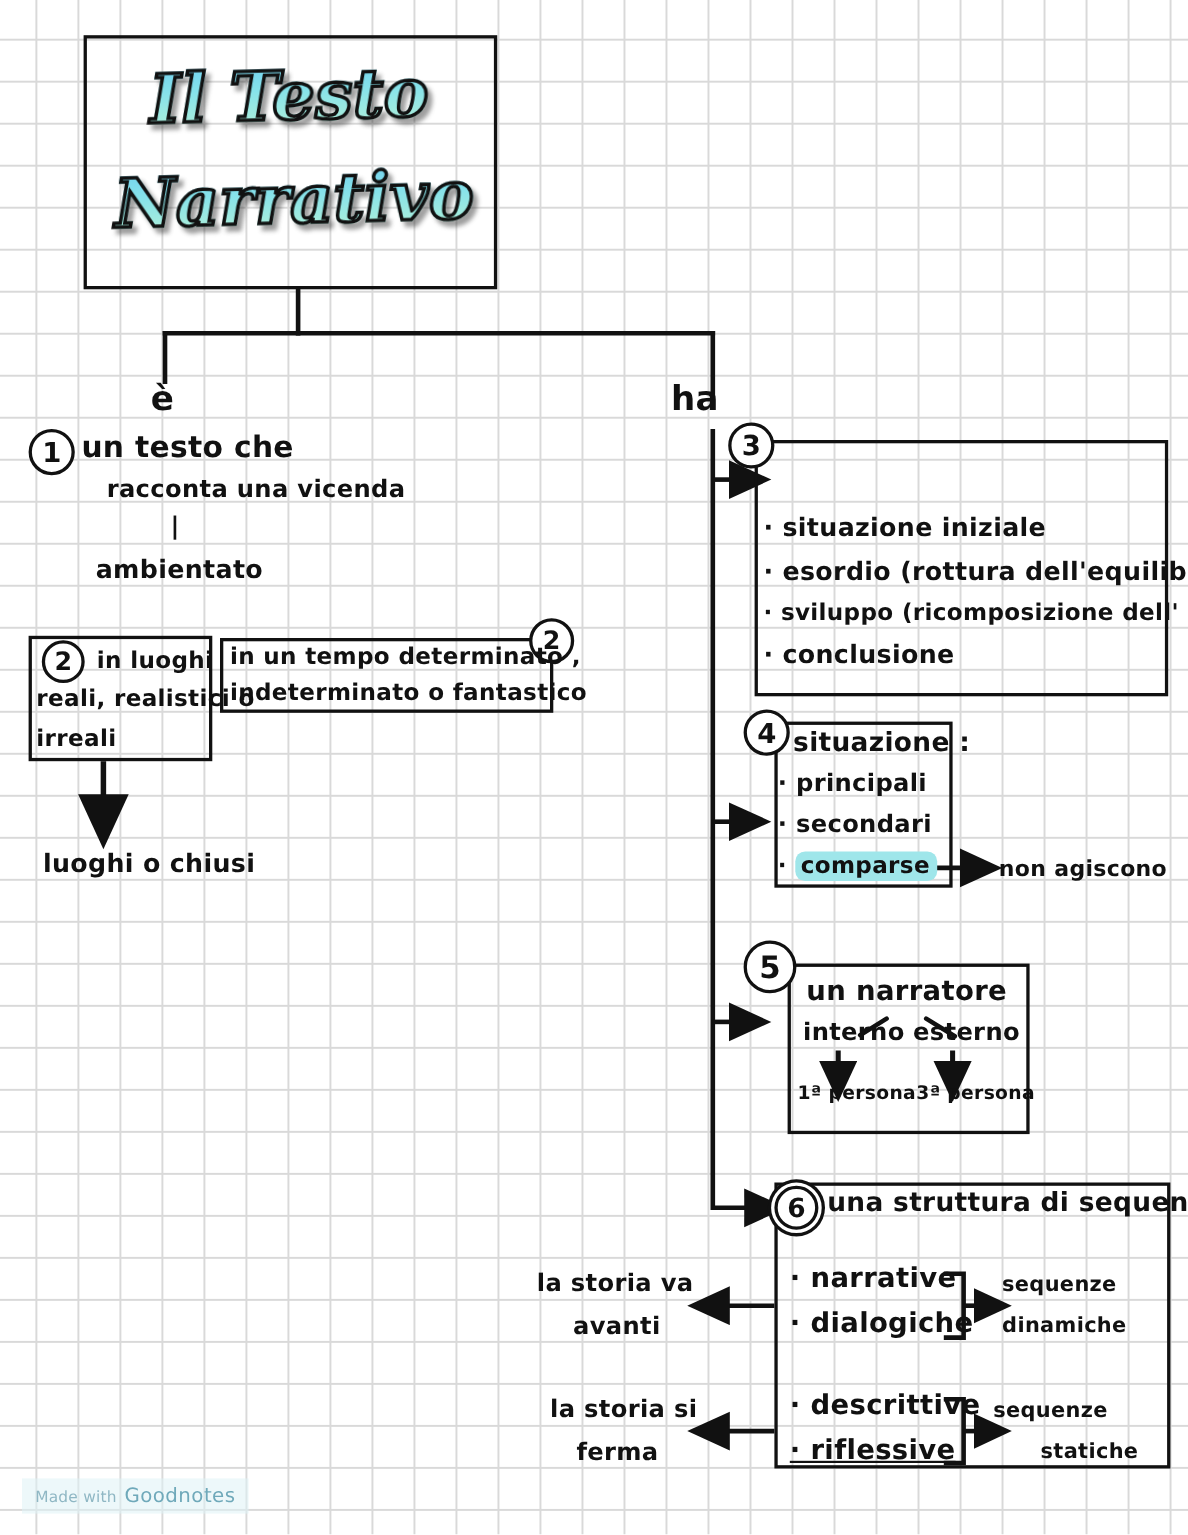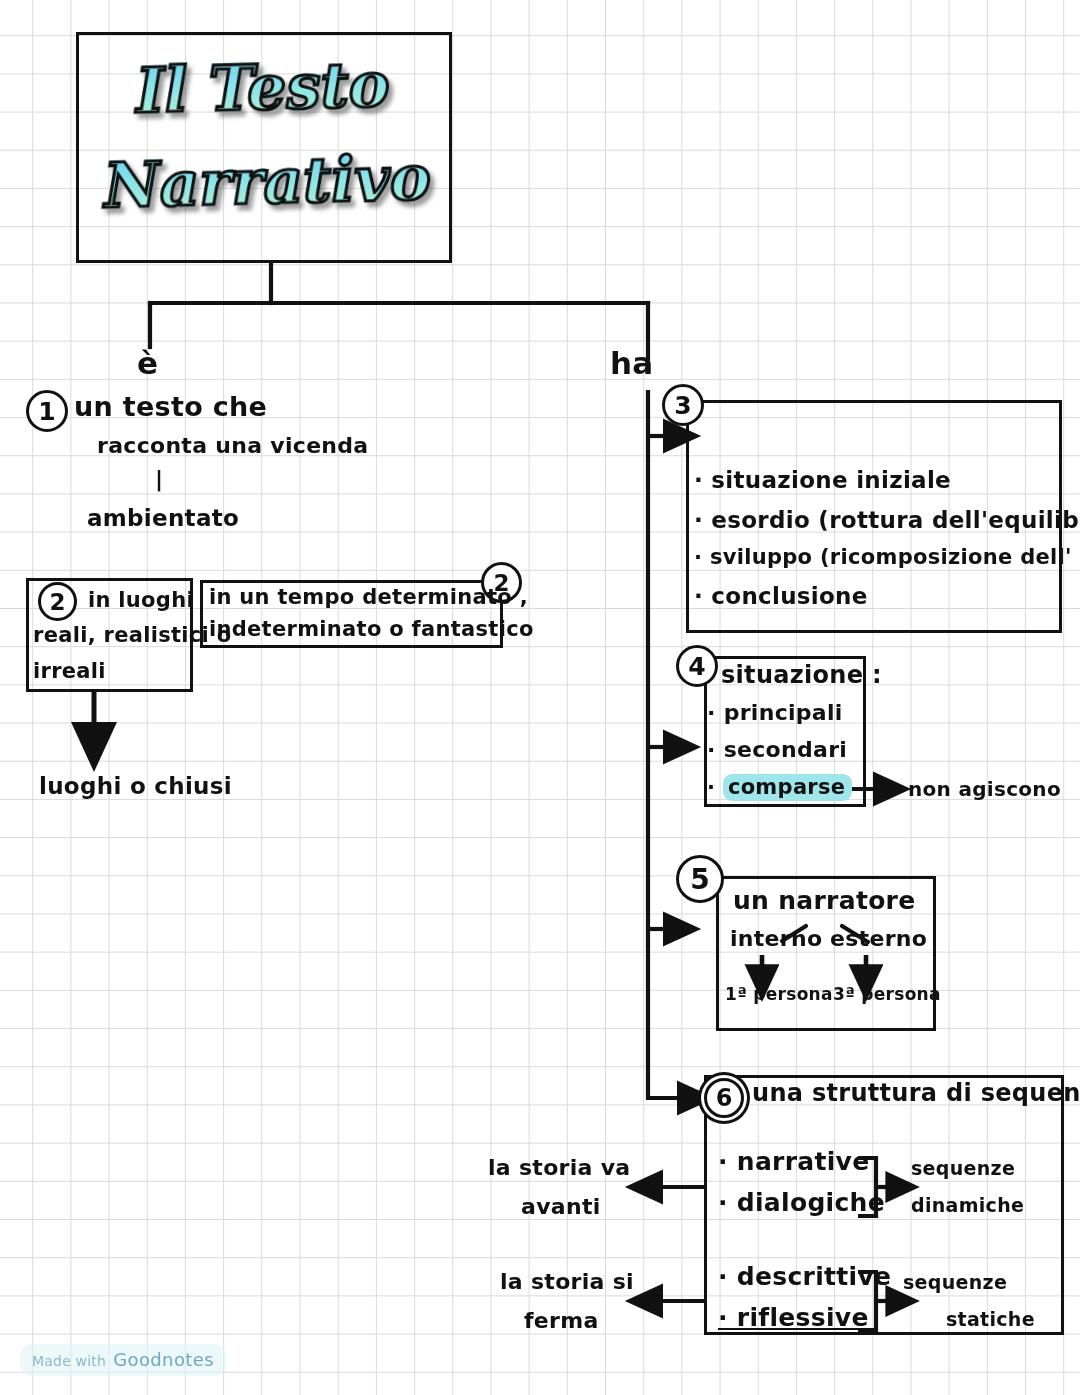--- a/index.html
+++ b/index.html
@@ -97,21 +97,21 @@
 
   
   #watermark {
     position: absolute;
     left: 20px; top: 1344px;
     display: flex;
     align-items: baseline;
     gap: 7px;
     background: rgba(223,242,246,0.55);
     padding: 5px 12px 6px 12px;
-    border-radius: 12px;
+    border-radius: 0;
   }
   #wm-made { font-family: "DejaVu Sans", sans-serif; font-size: 14px; color: #8fb7c4; letter-spacing: .2px;}
   #wm-brand { font-family: "DejaVu Sans", sans-serif; font-size: 18px; color: #6fa9ba; letter-spacing: .4px;}
 </style>
 </head>
 <body>
 
 <div id="page">
 
   <svg id="svg-layer" viewBox="0 0 1080 1395">

